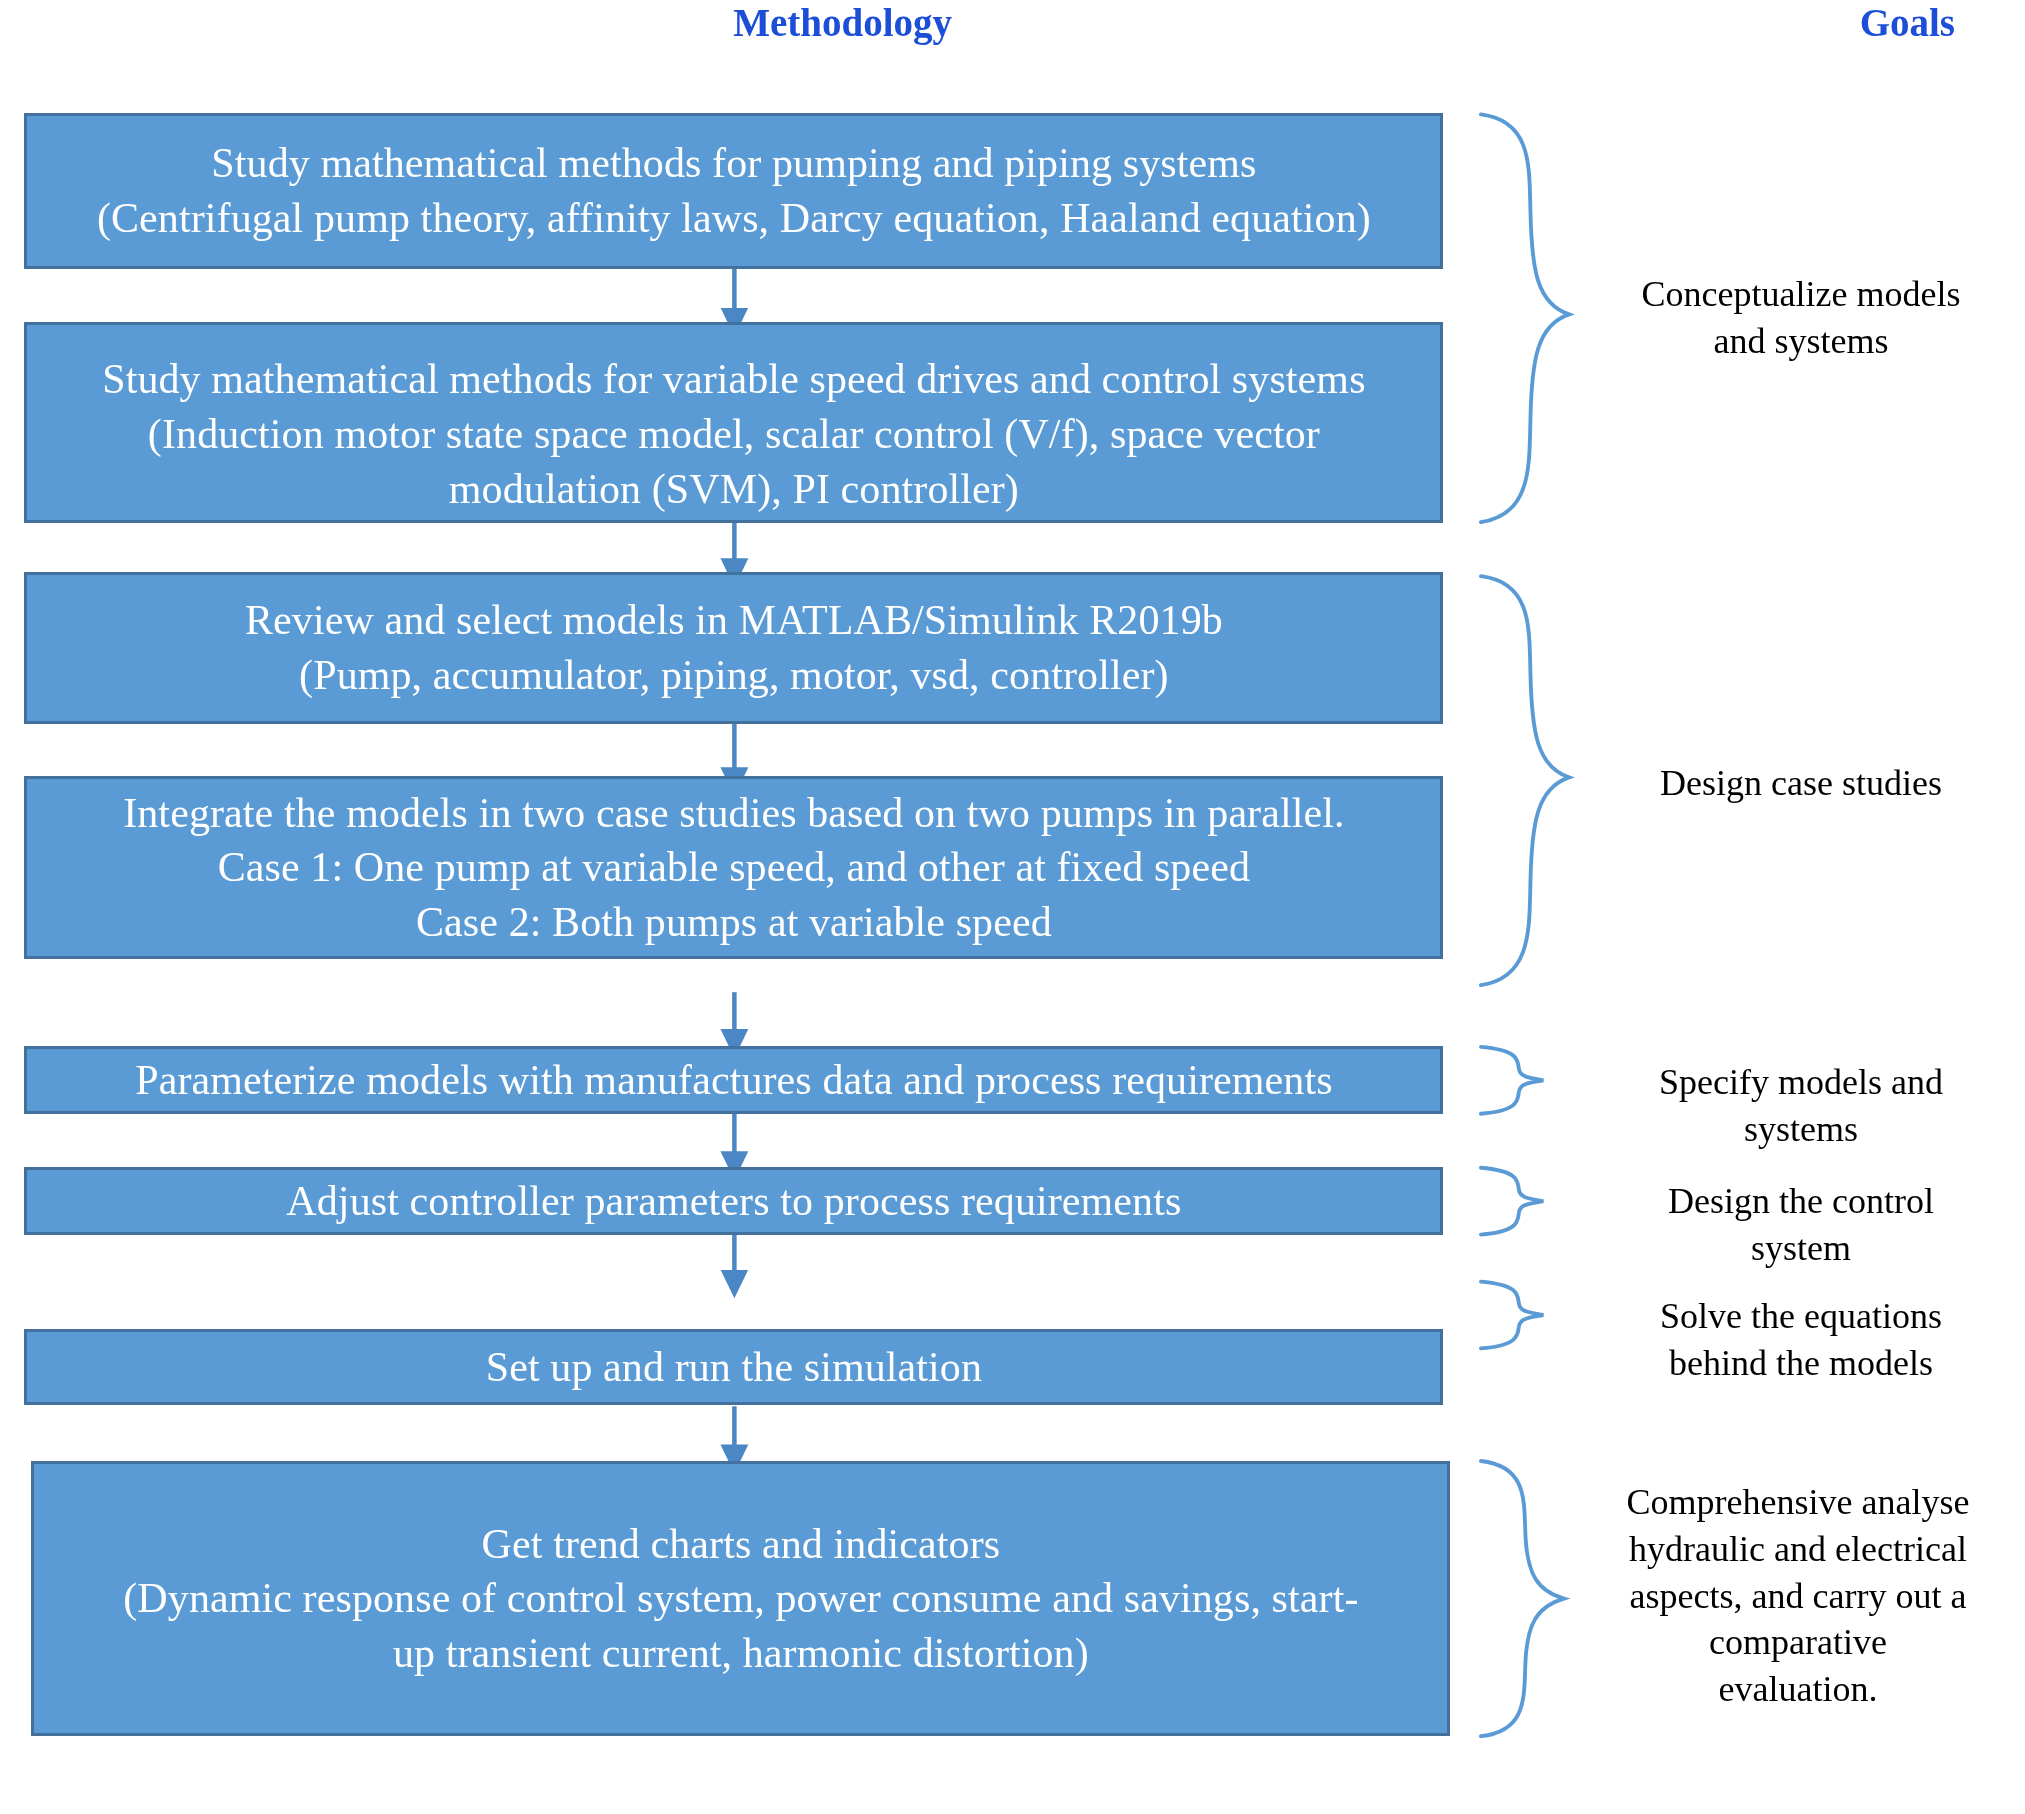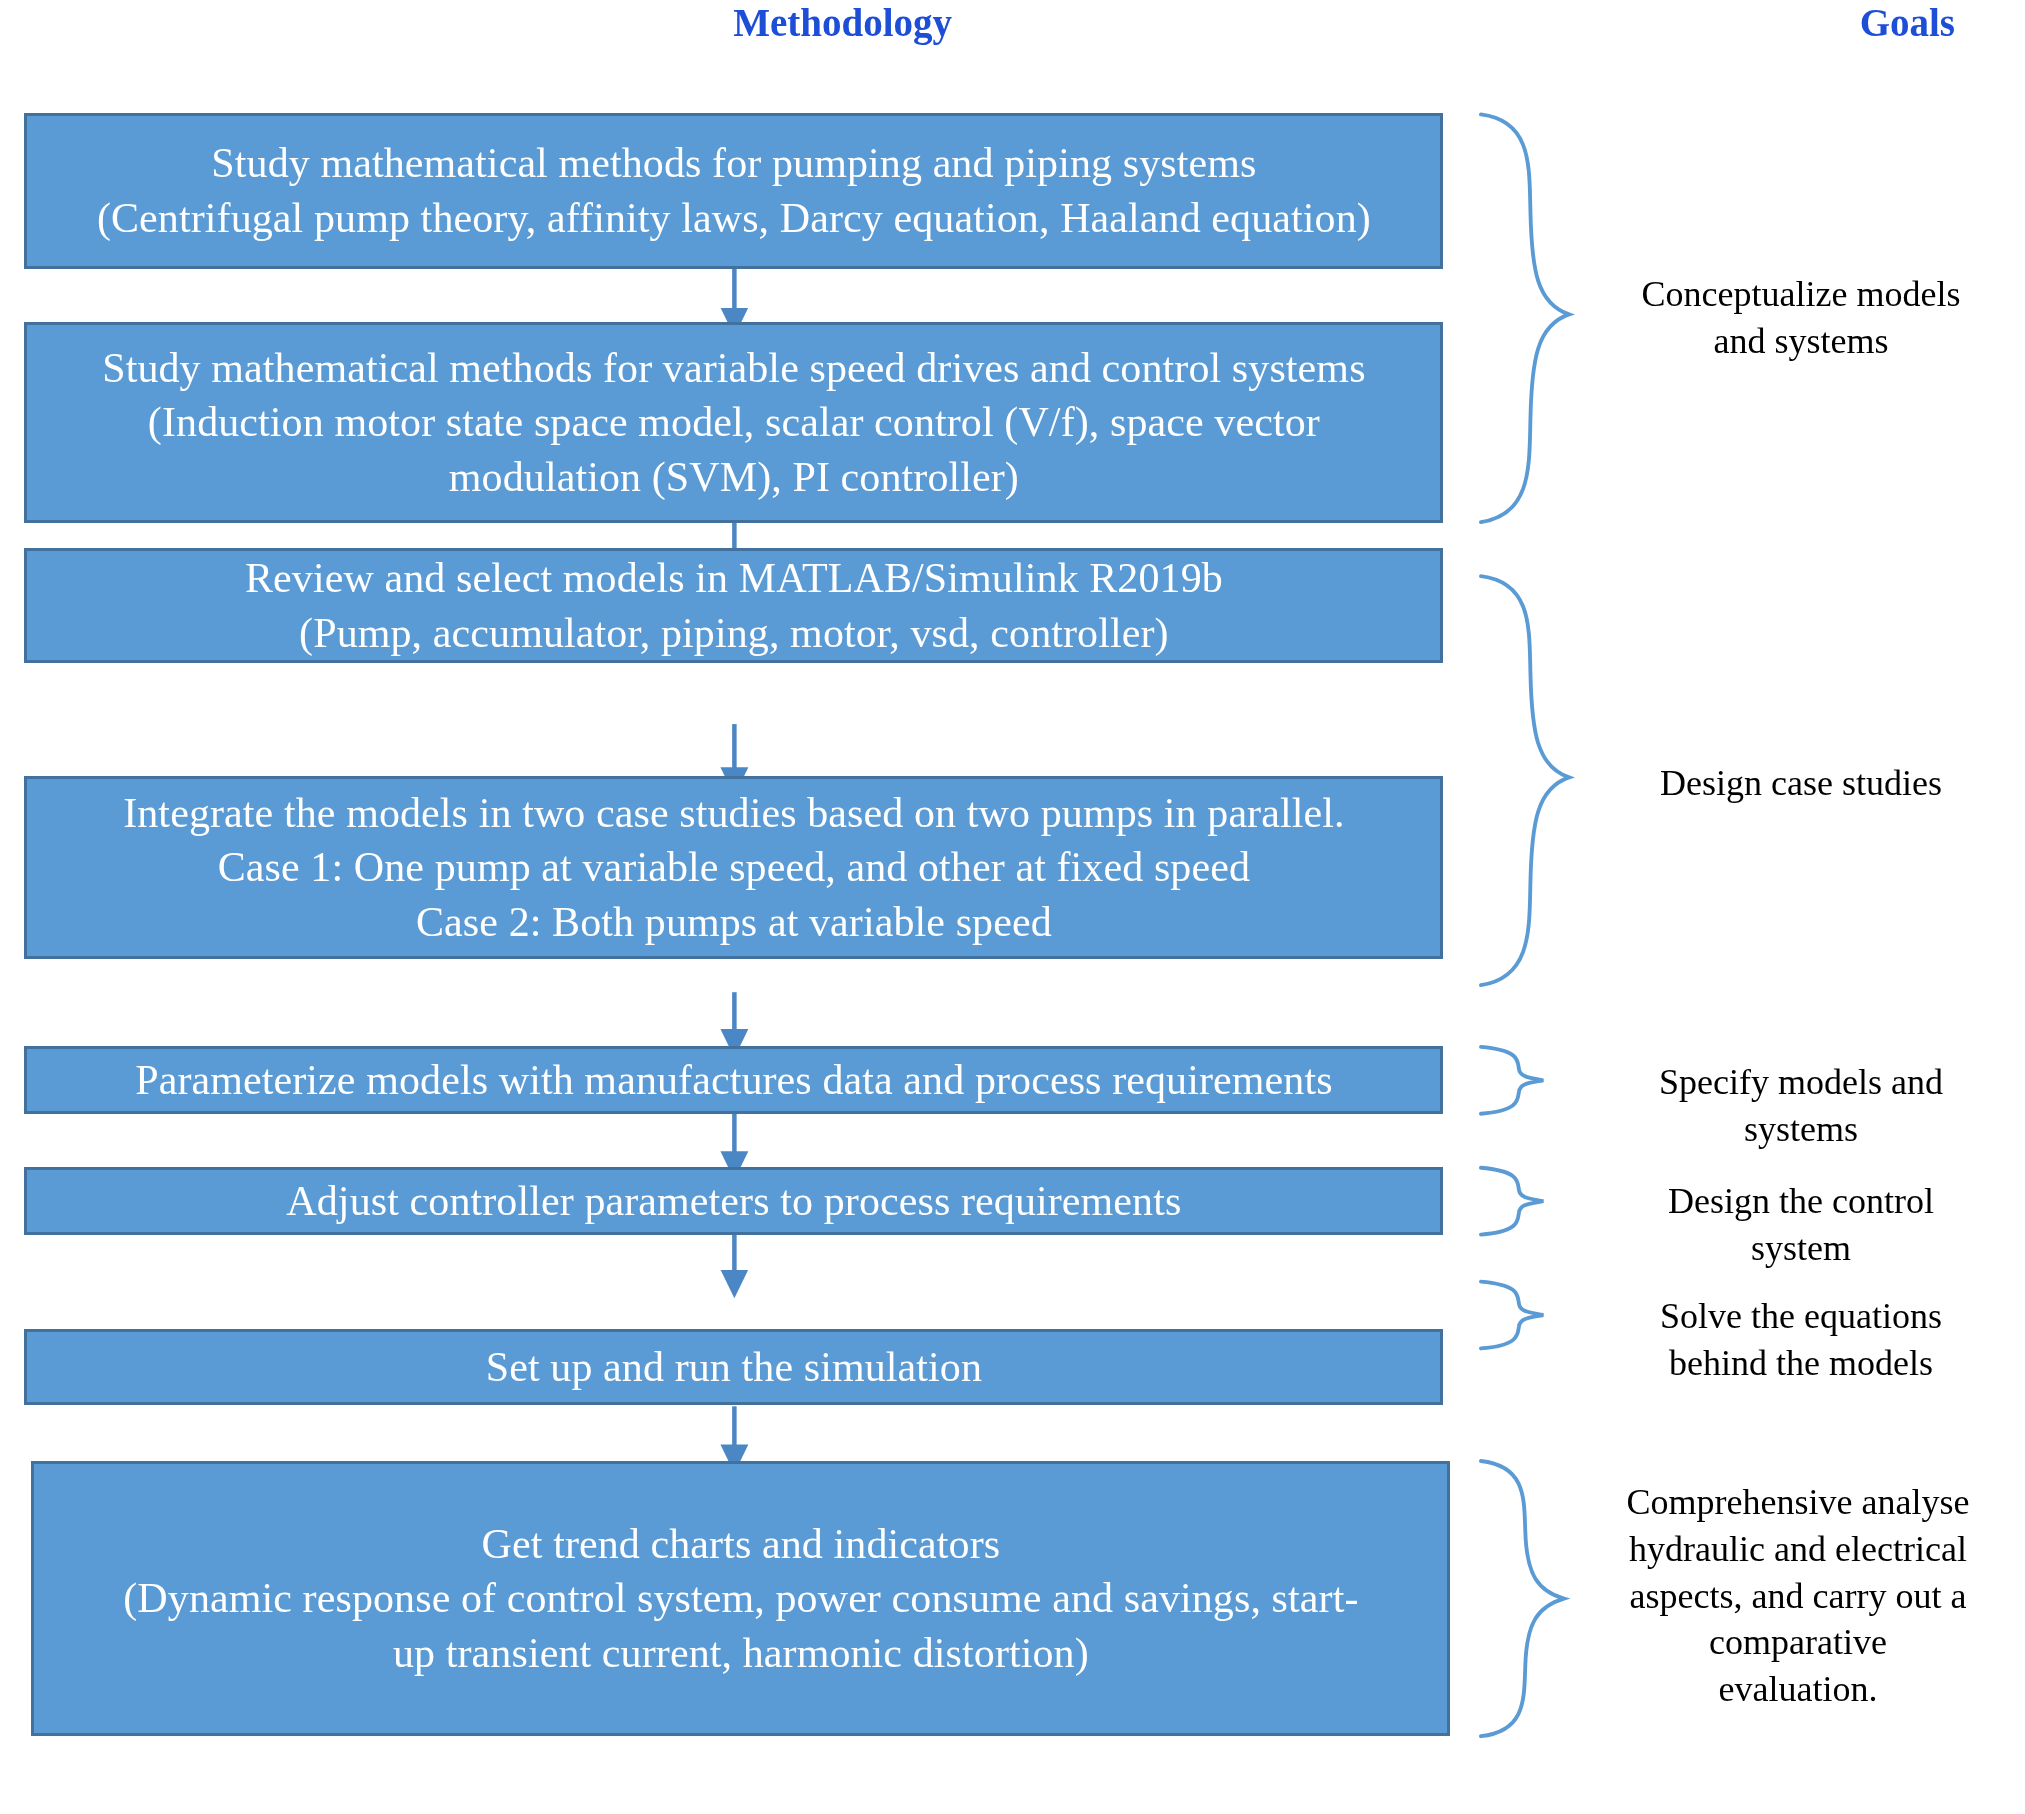--- a/index.html
+++ b/index.html
@@ -137,29 +137,29 @@
     </g>
   </svg>
 
   <div class="proc-box" id="box-1" style="left:24.4px; top:113px; width:1419px; height:156px;">
     <span class="txt">
       <span class="line">Study mathematical methods for pumping and piping systems</span>
       <span class="line">(Centrifugal pump theory, affinity laws, Darcy equation, Haaland equation)</span>
     </span>
   </div>
 
-  <div class="proc-box" id="box-2" style="left:24.4px; top:322px; width:1419px; height:201px;">
+  <div class="proc-box" id="box-2" style="left:24.4px; top:322px; width:1419px; height:201px;align-items:flex-end;">
     <span class="txt">
       <span class="line">Study mathematical methods for variable speed drives and control systems</span>
       <span class="line">(Induction motor state space model, scalar control (V/f), space vector</span>
       <span class="line">modulation (SVM), PI controller)</span>
     </span>
   </div>
 
-  <div class="proc-box" id="box-3" style="left:24.4px; top:548px; width:1419px; height:115px;">
+  <div class="proc-box" id="box-3" style="left:24.4px; top:572px; width:1419px; height:152px;">
     <span class="txt">
       <span class="line">Review and select models in MATLAB/Simulink R2019b</span>
       <span class="line">(Pump, accumulator, piping, motor, vsd, controller)</span>
     </span>
   </div>
 
   <div class="proc-box" id="box-4" style="left:24.4px; top:776px; width:1419px; height:183px;">
     <span class="txt">
       <span class="line">Integrate the models in two case studies based on two pumps in parallel.</span>
       <span class="line">Case 1: One pump at variable speed, and other at fixed speed</span>

